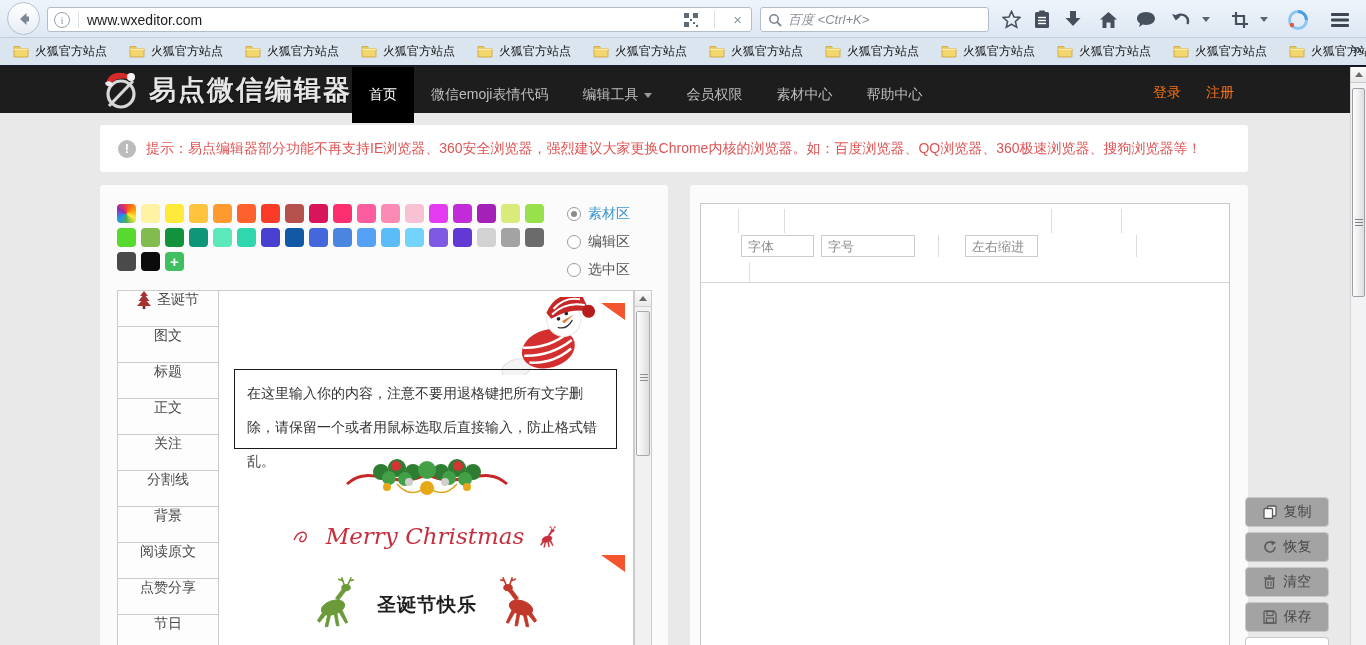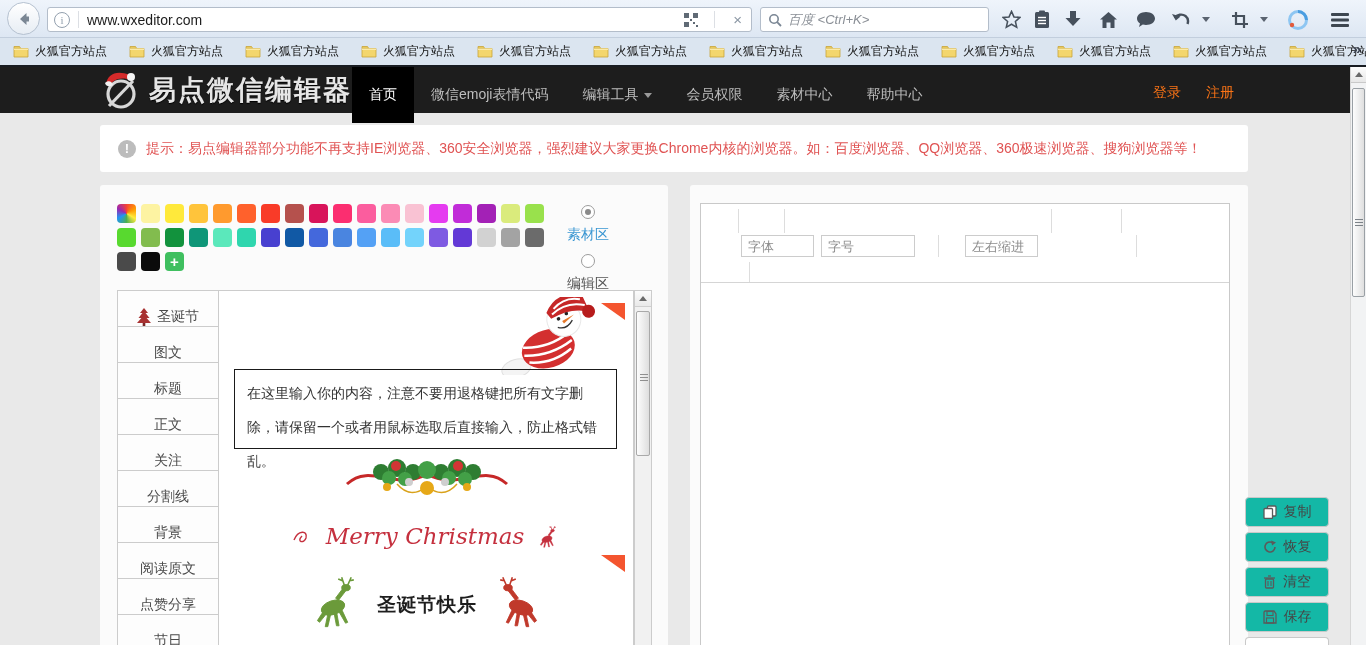--- a/index.html
+++ b/index.html
@@ -51,28 +51,28 @@
   .notice-text { font-size:14px; color:#e05353; }
 
   
   .left-panel { position:absolute; left:100px; top:185px; width:568px; height:470px; background:#fbfbfb; border-radius:3px; }
   .pal-row { position:absolute; left:17px; display:flex; gap:5px; }
   .swatch { width:19px; height:19px; border-radius:4px; }
   .swatch.rainbow { background:conic-gradient(#f44336,#ff9800,#ffeb3b,#4caf50,#2196f3,#9c27b0,#f44336); }
   .swatch-add { width:19px; height:19px; border-radius:4px; color:#fff; font-size:15px; font-weight:bold;
                 display:flex; align-items:center; justify-content:center; line-height:1; }
   .area-radios { position:absolute; left:467px; top:20px; display:flex; flex-direction:column; gap:10px; }
-  .radio-row { display:flex; align-items:center; gap:7px;flex-direction:column; }
+  .radio-row { display:flex; align-items:center; gap:7px; }
   .radio-circle { width:14px; height:14px; border-radius:50%; border:1px solid #9c9c9c; background:#fff; position:relative; flex:0 0 auto; }
   .radio-circle.selected::after { content:""; position:absolute; left:3px; top:3px; width:6px; height:6px; border-radius:50%; background:#8a8a8a; }
   .radio-label { font-size:14px; color:#555; }
   .radio-row.selected .radio-label { color:#3a96d2; }
 
   .cat-list { position:absolute; left:17px; top:105px; width:102px; border:1px solid #ccc; border-bottom:none; background:#fdfdfd; }
-  .cat-item { height:36px; border-bottom:1px solid #ccc; display:flex; align-items:flex-end; justify-content:center; gap:6px;
+  .cat-item { height:36px; border-bottom:1px solid #ccc; display:flex; align-items:flex-start; justify-content:center; gap:6px;
               font-size:14px; color:#4a4a4a; background:#fdfdfd; }
   .cat-icon { display:none; }
   .cat-item.first .cat-icon { display:block; }
 
   .mat-area { position:absolute; left:118px; top:105px; width:416px; height:365px; background:#fff;
               border:1px solid #ccc; border-bottom:none; overflow:hidden; }
   .mat-scrollbar { position:absolute; left:534px; top:105px; width:18px; height:365px; background:#f1f1f1; border:1px solid #ccc; border-bottom:none; }
   .mat-up { height:16px; background:linear-gradient(#fcfcfc,#e9e9e9); border-bottom:1px solid #cfcfcf;
             display:flex; align-items:center; justify-content:center; }
   .tri-up { width:0; height:0; border-left:4px solid transparent; border-right:4px solid transparent; border-bottom:5px solid #6a6a6a; }
@@ -93,21 +93,21 @@
   .right-panel { position:absolute; left:690px; top:185px; width:558px; height:470px; background:#fbfbfb; border-radius:3px; }
   .editor-box { position:absolute; left:10px; top:18px; width:530px; height:452px; background:#fff; border:1px solid #c9c9c9; }
   .editor-toolbar { position:relative; width:100%; height:79px; border-bottom:1px solid #d5d5d5; }
   .vsep { position:absolute; width:1px; background:#ddd; }
   .ed-input { position:absolute; height:22px; border:1px solid #ccc; background:#fff; font-size:13px; color:#777;
               padding:0 6px; font-family:"Liberation Sans",sans-serif; }
   .ed-input::placeholder { color:#8c8c8c; opacity:1; }
 
   
   .actions { position:absolute; left:1245px; top:497px; width:84px; z-index:5; }
-  .act-btn { width:84px; height:30px; margin-bottom:5px; background:#14b8a6; border:1px solid #c9c9c9; border-radius:4px;
+  .act-btn { width:84px; height:30px; margin-bottom:5px; background:#a3a3a3; border:1px solid #c9c9c9; border-radius:4px;
              display:flex; align-items:center; justify-content:center; gap:7px; font-size:14px; color:#454545; cursor:pointer; }
   .act-partial { width:84px; height:9px; background:#fff; border:1px solid #c9c9c9; border-bottom:none; border-radius:4px 4px 0 0; }
 
   
   .page-scrollbar { position:absolute; left:1350px; top:67px; width:16px; height:578px; background:#f2f3f4;
                     border-left:1px solid #d6d6d6; z-index:40; }
   .ps-up { height:16px; background:linear-gradient(#fdfdfd,#e7e7e7); border-bottom:1px solid #c9c9c9;
            display:flex; align-items:center; justify-content:center; }
   .ps-thumb { position:absolute; left:1px; top:21px; width:13px; height:209px; border:1px solid #9aa0a5; border-radius:2px;
               background:linear-gradient(90deg,#fdfdfd,#dfdfdf); }

